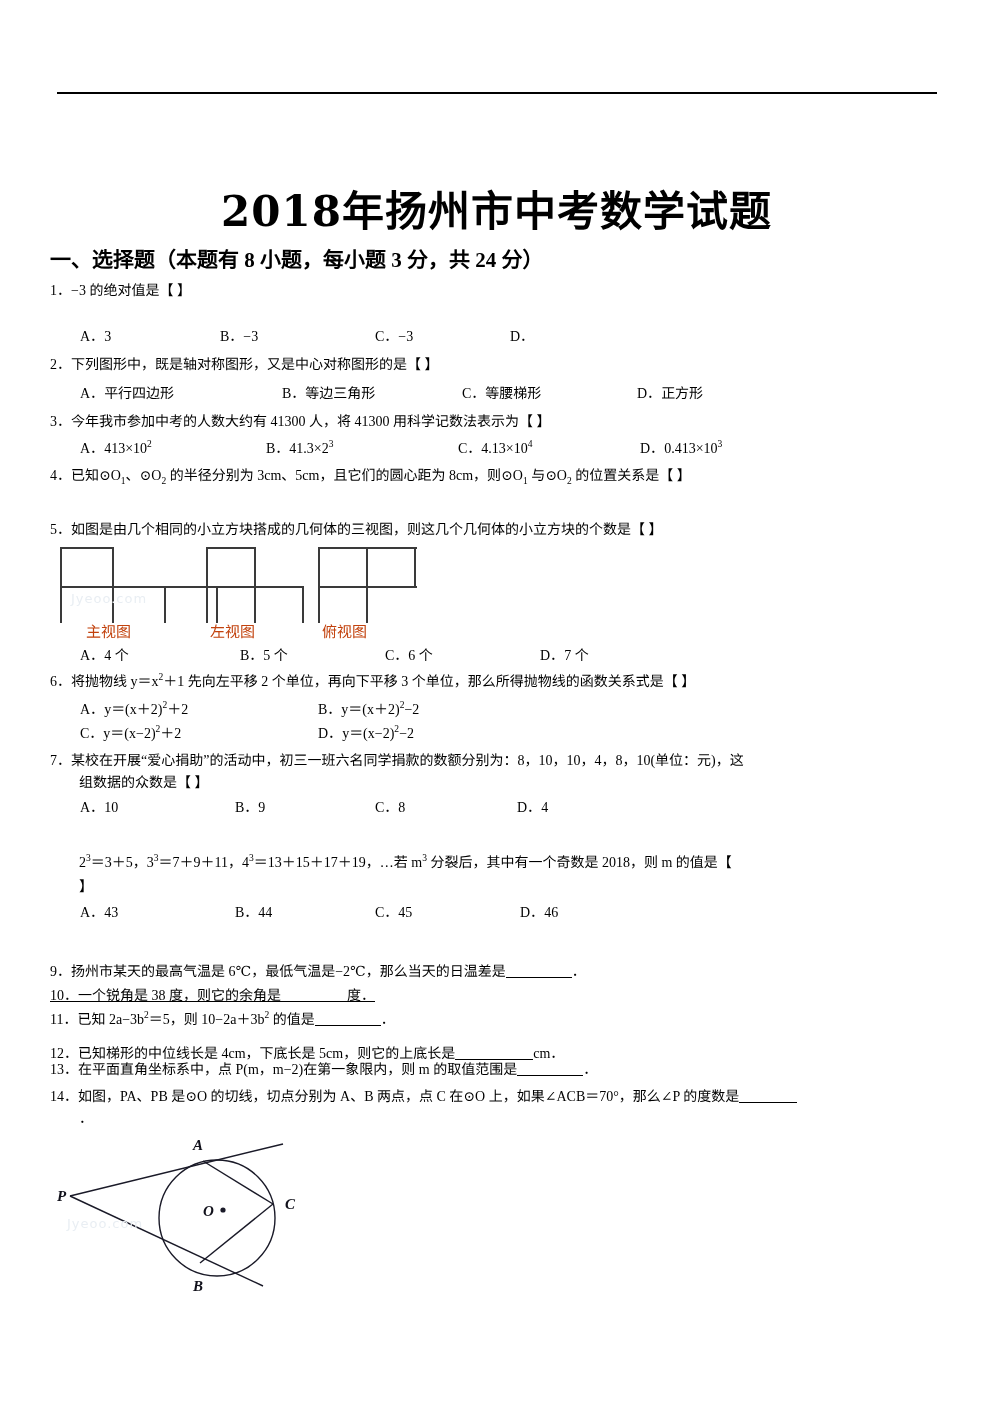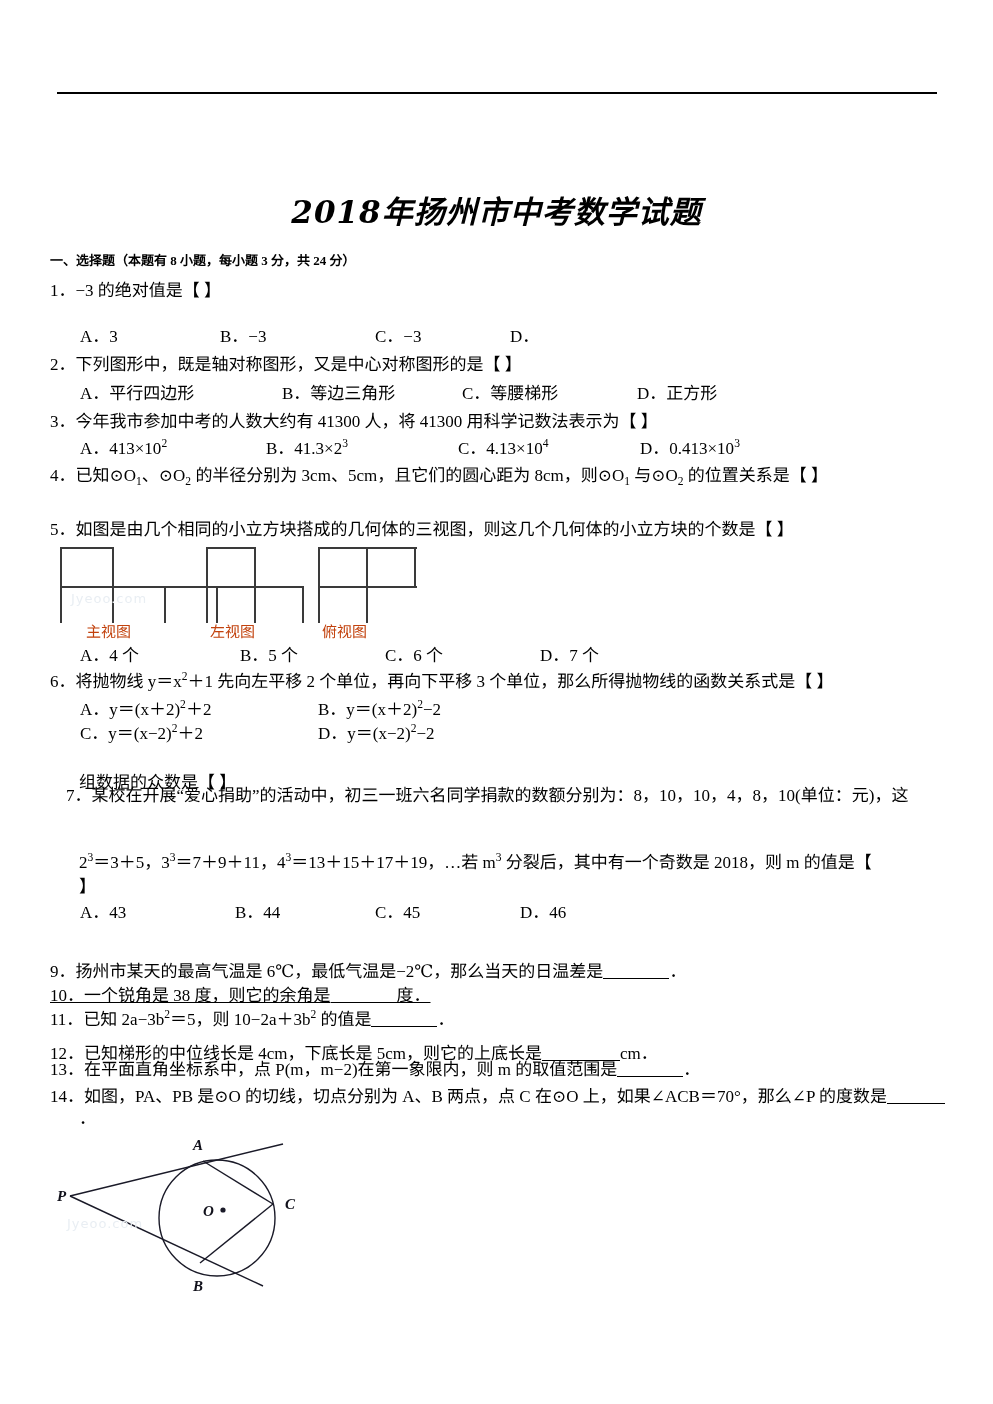--- a/index.html
+++ b/index.html
@@ -35,37 +35,36 @@
   }
 
   
   .doc-title {
     position: absolute;
     left: 0;
     top: 193px;
     width: 993px;
     text-align: center;
     font-family: "DejaVu Serif", "Liberation Serif", serif;
-    font-size: 31px;
+    font-size: 42px;
     font-weight: bold;
     letter-spacing: 1px;
     line-height: 38px;
-    font-style: italic;
   }
 
   
   .tx {
     position: absolute;
-    font-size: 17px;
+    font-size: 14px;
     line-height: 21px;
     white-space: nowrap;
   }
   .sec-head {
     font-weight: bold;
-    font-size: 13px;
+    font-size: 21px;
   }
   .qline { left: 57px; }
   .opts  { left: 57px; }
 
   .opt {
     display: inline-block;
     white-space: nowrap;
   }
 
   sub, sup {
@@ -202,24 +201,27 @@
   <div class="tx qline" style="left:50px; top:671px;">
     <span>6．</span><span>将抛物线 y＝x</span><sup>2</sup><span>＋1 先向左平移 2 个单位，再向下平移 3 个单位，那么所得抛物线的函数关系式是【      】</span>
   </div>
   <div class="tx opts" style="left:80px; top:699px;">
     <span class="opt" style="width:238px"><span>A．</span><span>y＝(x＋2)</span><sup>2</sup><span>＋2</span></span><span class="opt"><span>B．</span><span>y＝(x＋2)</span><sup>2</sup><span>−2</span></span>
   </div>
   <div class="tx opts" style="left:80px; top:723px;">
     <span class="opt" style="width:238px"><span>C．</span><span>y＝(x−2)</span><sup>2</sup><span>＋2</span></span><span class="opt"><span>D．</span><span>y＝(x−2)</span><sup>2</sup><span>−2</span></span>
   </div>
 
-  <div class="tx qline" style="left:66px; top:750px;margin-top:35px;">
+  <div class="tx qline" style="left:50px; top:750px;">
     <span>7．</span><span>某校在开展“爱心捐助”的活动中，初三一班六名同学捐款的数额分别为：8，10，10，4，8，10(单位：元)，这</span>
   </div>
   <div class="tx" style="left:79px; top:772px;">组数据的众数是【      】</div>
+  <div class="tx opts" style="left:80px; top:797px;">
+    <span class="opt" style="width:155px"><span>A．</span><span>10</span></span><span class="opt" style="width:140px"><span>B．</span><span>9</span></span><span class="opt" style="width:142px"><span>C．</span><span>8</span></span><span class="opt"><span>D．</span><span>4</span></span>
+  </div>
 
   <div class="tx" style="left:79px; top:852px;">
     <span>2</span><sup>3</sup><span>＝3＋5，</span><span>3</span><sup>3</sup><span>＝7＋9＋11，</span><span>4</span><sup>3</sup><span>＝13＋15＋17＋19，…若 m</span><sup>3</sup><span> 分裂后，其中有一个奇数是 2018，则 m 的值是【</span>
   </div>
   <div class="tx" style="left:79px; top:876px;">】</div>
   <div class="tx opts" style="left:80px; top:902px;">
     <span class="opt" style="width:155px"><span>A．</span><span>43</span></span><span class="opt" style="width:140px"><span>B．</span><span>44</span></span><span class="opt" style="width:145px"><span>C．</span><span>45</span></span><span class="opt"><span>D．</span><span>46</span></span>
   </div>
 
 

